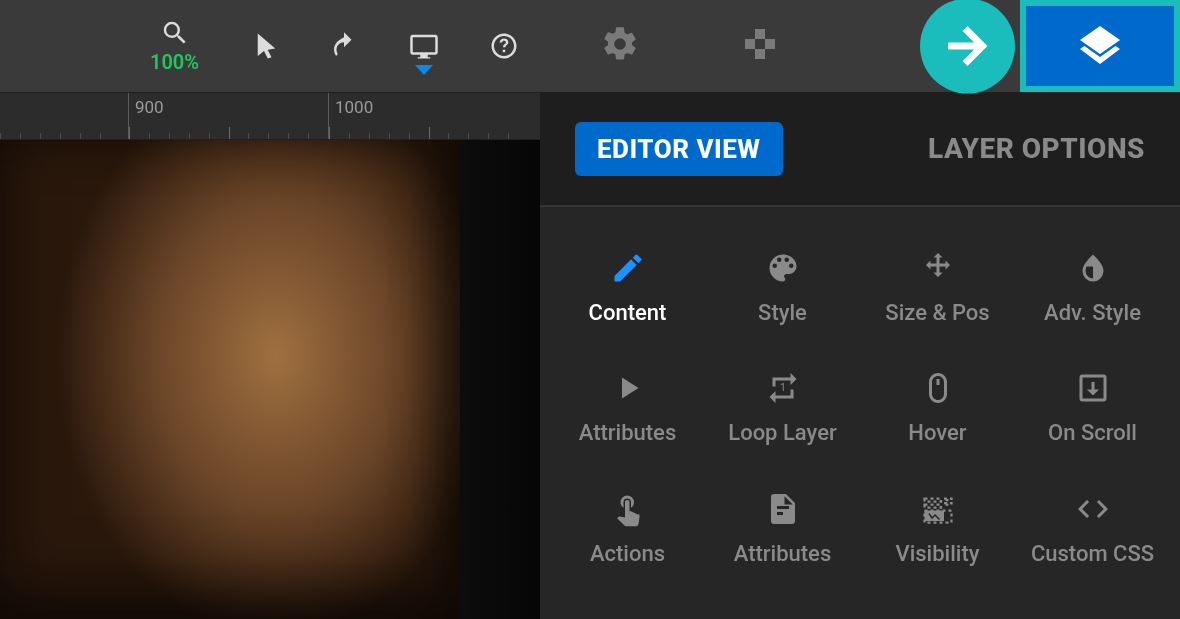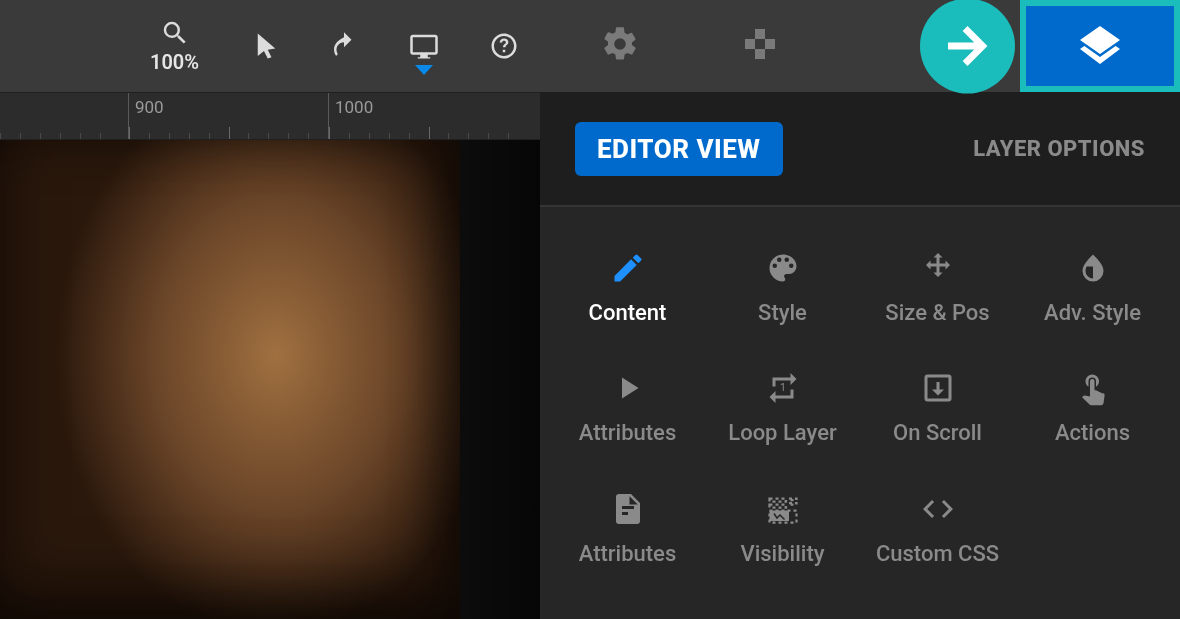--- a/index.html
+++ b/index.html
@@ -6,21 +6,21 @@
   html, body { width: 1180px; height: 619px; overflow: hidden; background: #1a1a1a; font-family: -apple-system, BlinkMacSystemFont, "Segoe UI", Roboto, sans-serif; }
   
   .root { display: flex; width: 100%; height: 100%; }
   
   
   .left { width: 540px; height: 100%; display: flex; flex-direction: column; background: #2c2c2c; }
   
   .left-toolbar { height: 92px; background: #3a3a3a; display: flex; align-items: center; padding-left: 150px; gap: 50px; }
   .tb-item { display: flex; flex-direction: column; align-items: center; justify-content: center; color: #dcdcdc; cursor: pointer; }
   .tb-item svg { width: 30px; height: 30px; fill: #dcdcdc; }
-  .tb-label { font-size: 20px; font-weight: 600; margin-top: 2px; color: #e5e5e5; }
+  .tb-label { font-size: 20px; font-weight: 600; margin-top: 2px; color: #22c55e; }
   .preview-wrap { position: relative; }
   .preview-caret { position: absolute; left: 50%; transform: translateX(-50%); bottom: -18px; }
   .preview-caret svg { width: 18px; height: 10px; fill: #0a89e8; }
   
   .ruler { height: 48px; background: #2c2c2c; border-top: 1px solid #202020; border-bottom: 1px solid #202020; position: relative; color: #9a9a9a; font-size: 17px; overflow: hidden; display:flex; }
   .ruler-seg { position:relative; flex:0 0 200px; border-left:1px solid #5a5a5a; height:100%; }
   .ruler-seg.first { flex:0 0 128px; border-left:none; }
   .ruler-seg .label { position:absolute; left:6px; top:4px; }
   .ruler-seg .ticks { position:absolute; bottom:0; left:0; width:100%; height:10px; display:flex; }
   .tick { width:20px; border-left:1px solid #4a4a4a; height:6px; align-self:flex-end; }
@@ -44,21 +44,21 @@
   .right-toolbar svg { width:40px; height:40px; fill:#7a7a7a; }
   
   .circle-btn { position:absolute; right:165px; top:50%; transform:translateY(-50%); width:95px; height:95px; border-radius:50%; background:#1abcbc; display:flex; align-items:center; justify-content:center; cursor:pointer; z-index:5; }
   .circle-btn svg { width:55px; height:55px; fill:#fff; stroke:#fff; }
   
   .layers-btn { position:absolute; right:0; top:0; width:160px; height:92px; background:#006acc; border:6px solid #1abcbc; display:flex; align-items:center; justify-content:center; cursor:pointer; z-index:3;}
   .layers-btn svg { width:48px; height:48px; fill:#fff; }
   
   .view-tabs { height:115px; background:#1e1e1e; display:flex; align-items:center; justify-content:space-between; padding:0 35px; border-bottom:2px solid #353535; }
   .editor-view-btn { background:#006acc; color:#fff; font-size:26px; font-weight:800; padding:12px 22px; border-radius:6px; letter-spacing:0.5px; cursor:pointer; }
-  .layer-options-lbl { color:#8a8a8a; font-size:22px; font-weight:800; letter-spacing:0.5px;margin-left:16px; }
+  .layer-options-lbl { color:#8a8a8a; font-size:28px; font-weight:800; letter-spacing:0.5px;margin-left:16px; }
   
   .options-grid { flex:1; background:#262626; display:grid; grid-template-columns: repeat(4,1fr); grid-template-rows: repeat(3,1fr); padding:20px 10px 30px 10px; }
   .opt { display:flex; flex-direction:column; align-items:center; justify-content:center; gap:14px; cursor:pointer;text-align:right; }
   .opt svg { width:36px; height:36px; fill:#8a8a8a; }
   .opt-label { font-size:22px; color:#8a8a8a; font-weight:500; }
   .opt.active svg { fill:#1e90ff; }
   .opt.active .opt-label { color:#fff; }
 </style>
 </head>
 <body>
@@ -210,20 +210,26 @@
       </div>
       <div class="opt">
         <svg viewBox="0 0 24 24">
             <path d="M7 7h10v3l4-4-4-4v3H5v6h2V7zm10 10H7v-3l-4 4 4 4v-3h12v-6h-2v4z"></path>
             <text x="12" y="14" font-size="7" text-anchor="middle" fill="#8a8a8a">1</text>
           </svg>
         <span class="opt-label">Loop Layer</span>
       </div>
       <div class="opt">
         <svg viewBox="0 0 24 24">
+            <path d="M12 2C8.69 2 6 4.69 6 8v8c0 3.31 2.69 6 6 6s6-2.69 6-6V8c0-3.31-2.69-6-6-6zm4 14c0 2.21-1.79 4-4 4s-4-1.79-4-4V8c0-2.21 1.79-4 4-4s4 1.79 4 4v8zM11 6h2v4h-2z"></path>
+          </svg>
+        <span class="opt-label">Hover</span>
+      </div>
+      <div class="opt">
+        <svg viewBox="0 0 24 24">
             <path d="M19 3H5a2 2 0 00-2 2v14a2 2 0 002 2h14a2 2 0 002-2V5a2 2 0 00-2-2zm0 16H5V5h14v14zM12 7l-4 4h3v5h2v-5h3l-4-4z" transform="rotate(180 12 12)"></path>
           </svg>
         <span class="opt-label">On Scroll</span>
       </div>
 
       <div class="opt">
         <svg viewBox="0 0 24 24">
             <path d="M9 11.24V7.5a2.5 2.5 0 015 0v3.74c1.21-.81 2-2.18 2-3.74a4.5 4.5 0 00-9 0c0 1.56.79 2.93 2 3.74zM18.84 15.87l-4.54-2.26c-.17-.07-.35-.11-.54-.11H13V7.5a1.5 1.5 0 00-3 0v10.24l-3.43-.72c-.08-.02-.16-.02-.24-.02-.31 0-.59.13-.79.33l-.79.8 4.94 4.94c.27.27.65.43 1.06.43h6.79c.75 0 1.33-.55 1.44-1.28l.75-5.27c.01-.7.02-.14.02-.2 0-.62-.38-1.16-.91-1.38z"></path>
           </svg>
         <span class="opt-label">Actions</span>

